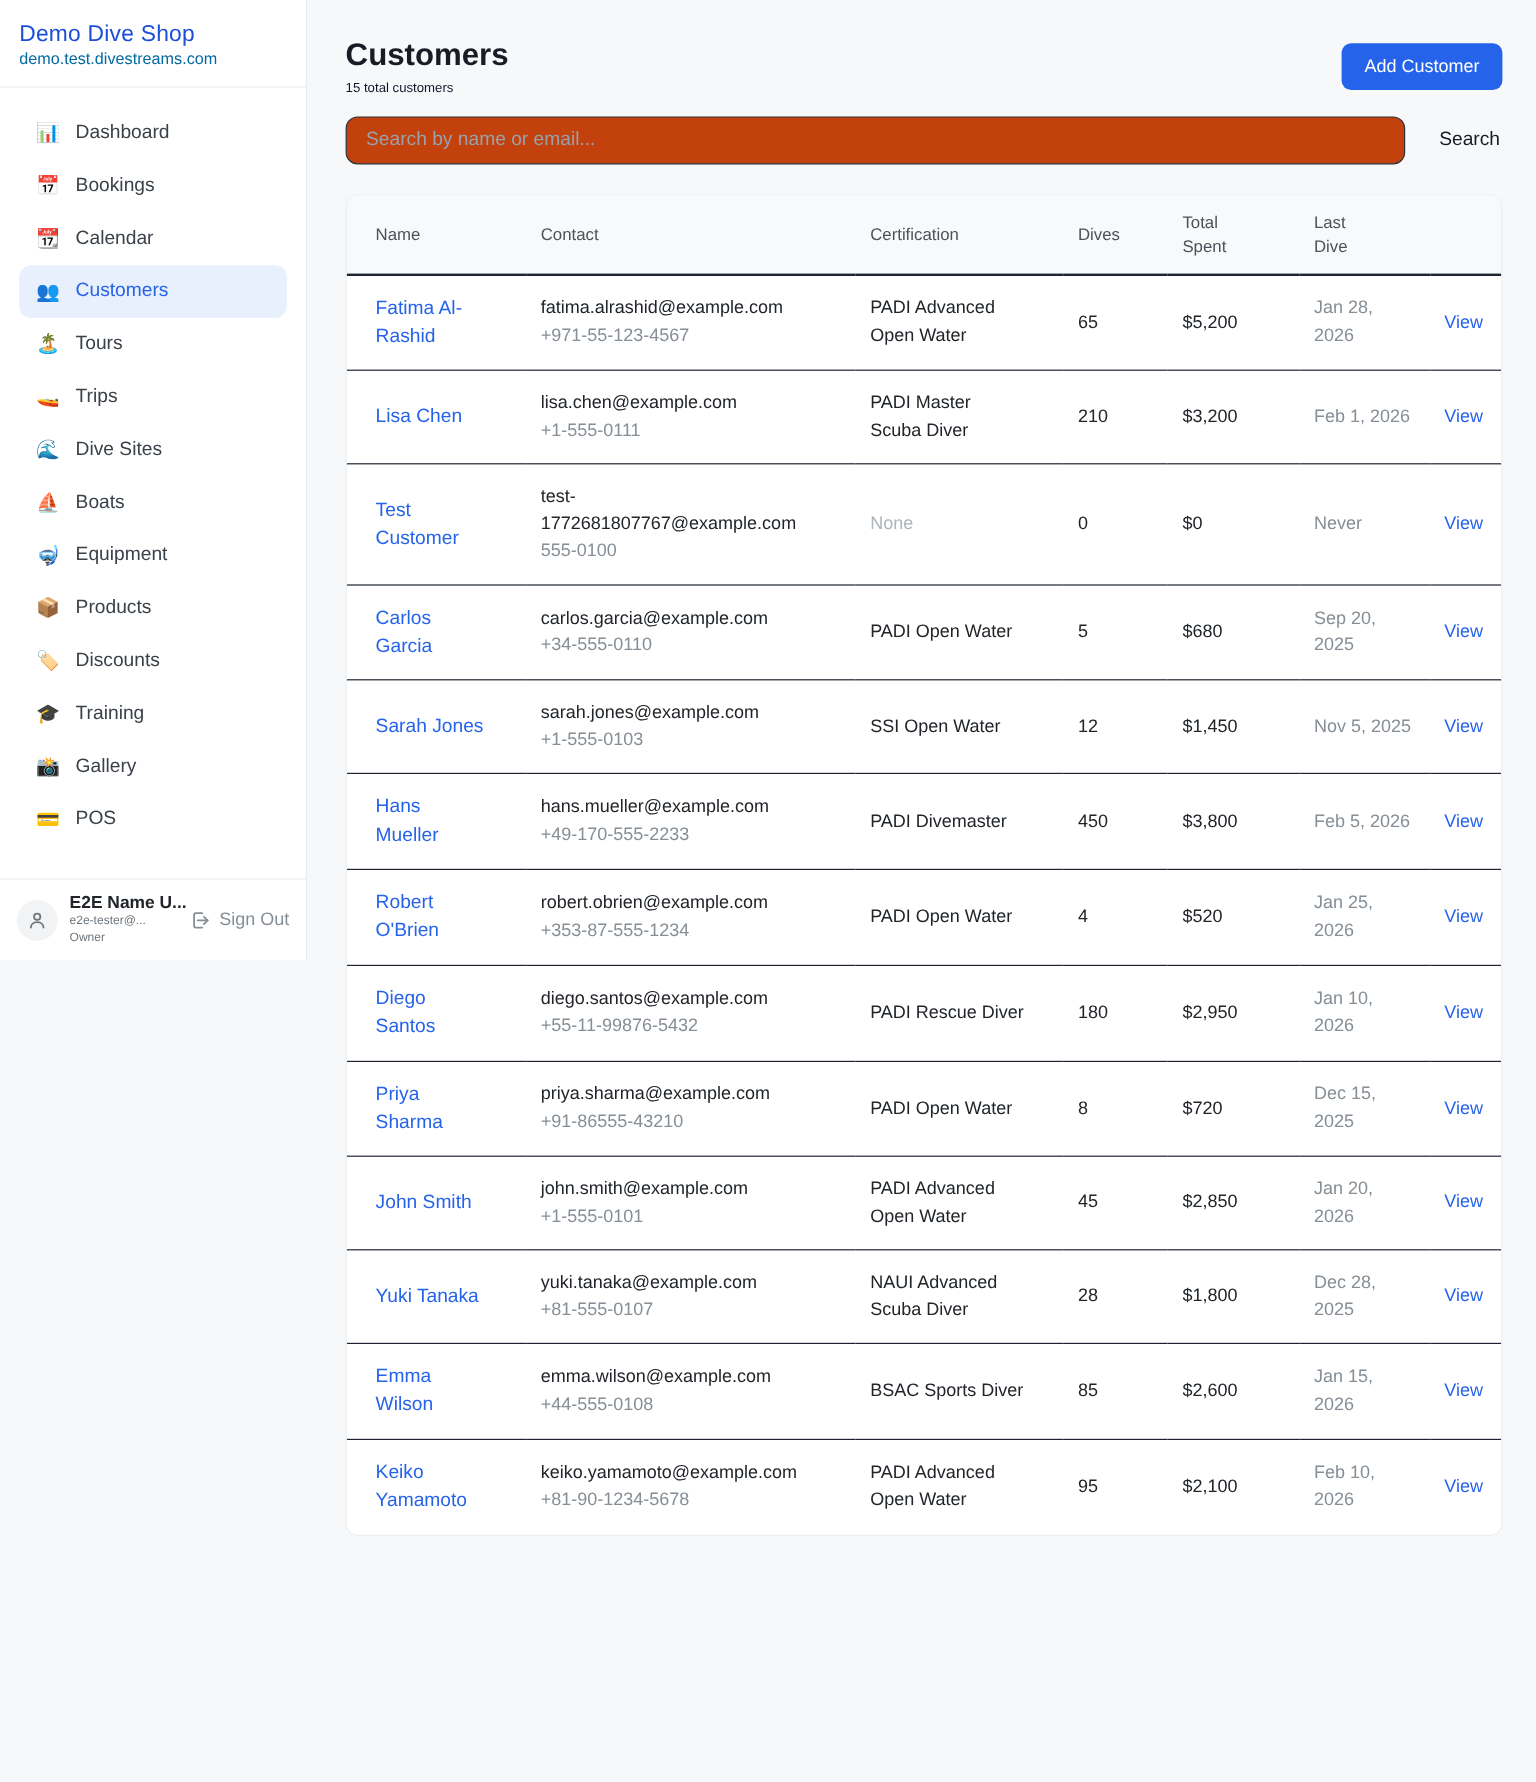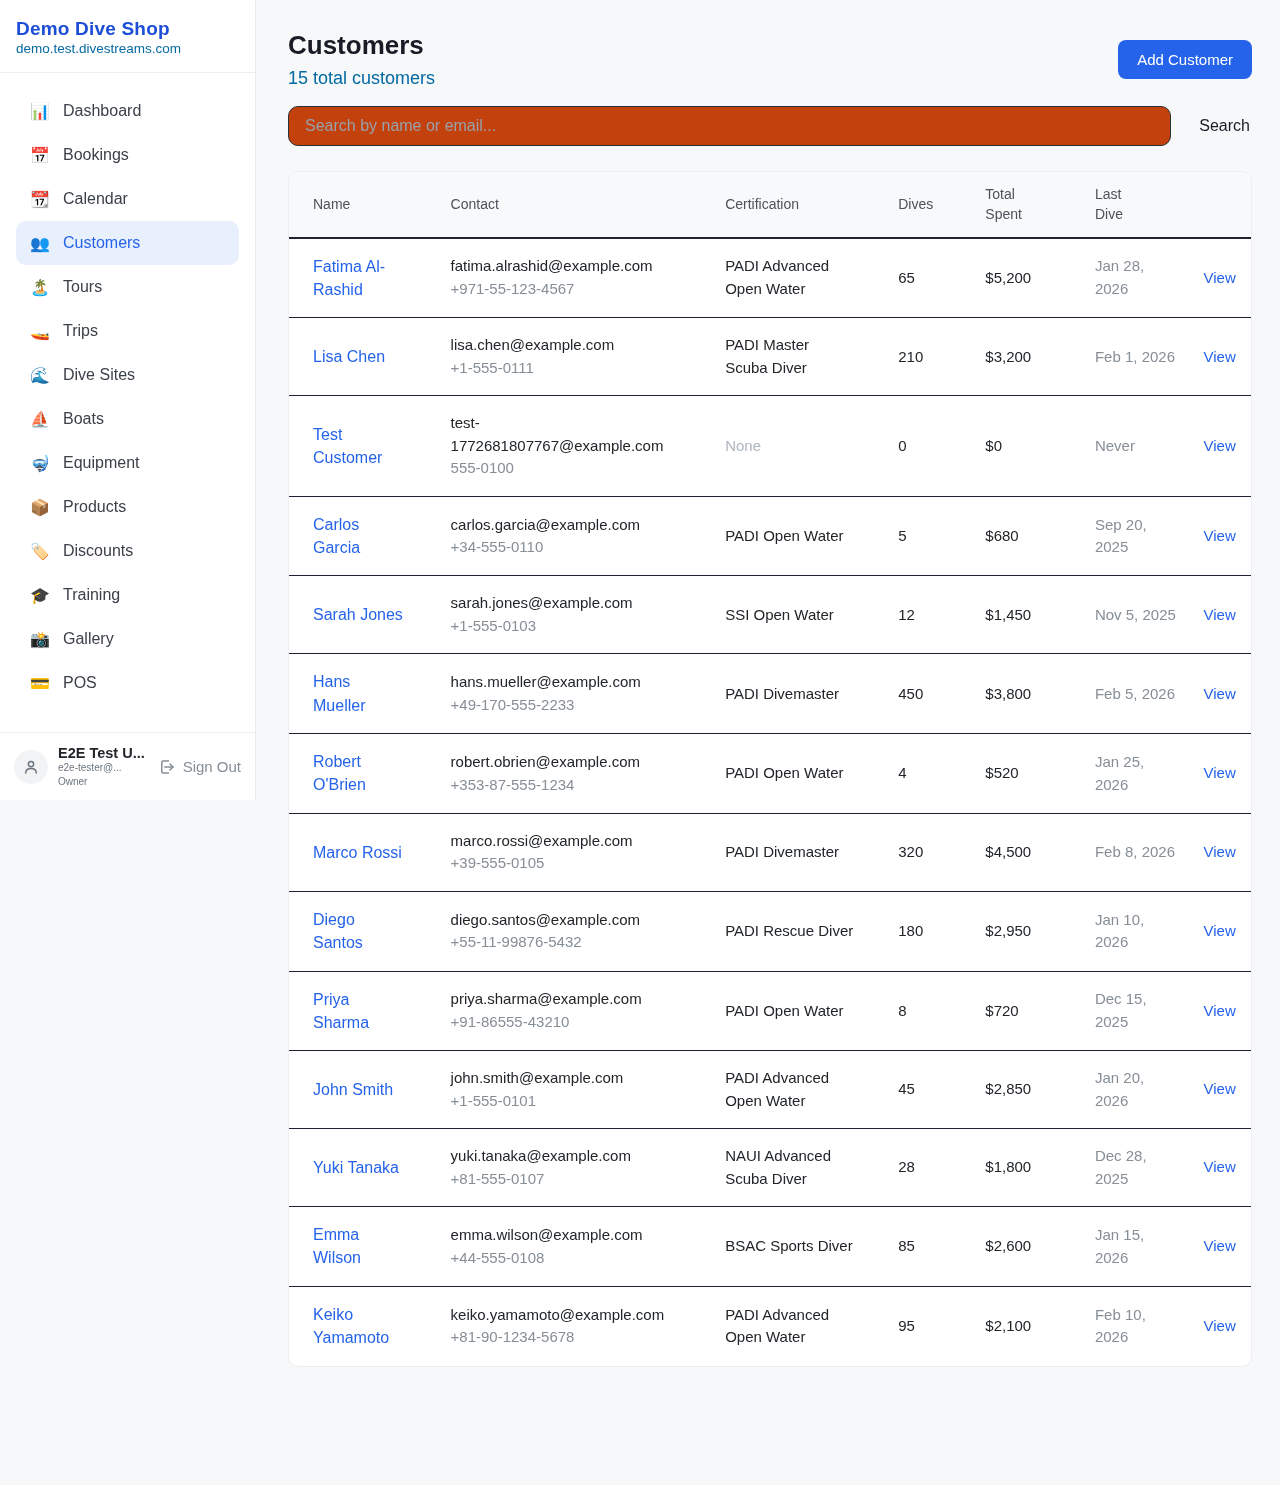--- a/index.html
+++ b/index.html
@@ -14,21 +14,21 @@
 
   
   .sidebar {
     position:absolute; left:0; top:0;
     width:256px; height:800px;
     background:#ffffff;
     border-right:1px solid #e9ecef;
     display:flex; flex-direction:column;
   }
   .sidebar-header { padding:18px 16px 16px 16px; border-bottom:1px solid #eceef1; }
-  .brand { font-size:19px; font-weight:bold; color:#1d4ed8; letter-spacing:.2px; }
+  .brand { font-size:19px; font-weight:normal; color:#1d4ed8; letter-spacing:.2px; }
   .domain { font-size:13.5px; color:#0369a1; margin-top:1px; }
   .nav { padding:16px 16px 0 16px; flex:1 1 auto; }
   .nav-item {
     display:flex; align-items:center; gap:13px;
     height:44px; padding:0 14px;
     border-radius:10px;
     font-size:16px; color:#3b4149;
     cursor:pointer;
   }
   .nav-item .nav-icon { font-size:16px; width:20px; text-align:center; }
@@ -52,21 +52,21 @@
     display:flex; align-items:center; gap:7px;
     color:#868e96; font-size:15px;
     background:none; border:none; cursor:pointer;
     font-family:inherit; white-space:nowrap;
   }
 
   
   .main { margin-left:256px; padding:30px 28px 0 32px; }
   .page-header { display:flex; align-items:center; justify-content:space-between; }
   .page-title { font-size:26px; font-weight:bold; color:#171c26; }
-  .page-subtitle { font-size:18px; color:#0369a1; margin-top:7px; }
+  .page-subtitle { font-size:11px; color:#0f172a; margin-top:7px; }
   .btn-primary {
     background:#2563eb; color:#ffffff;
     border:none; border-radius:8px;
     padding:11px 19px; font-size:15px; font-weight:500;
     font-family:inherit; cursor:pointer;
   }
 
   .search-row { display:flex; align-items:center; gap:26px; margin-top:17px; }
   .search-input {
     flex:1 1 auto; height:40px;
@@ -208,21 +208,21 @@
   </nav>
 
   <div class="sidebar-footer">
     <div class="avatar">
       <svg width="18" height="18" viewBox="0 0 24 24" fill="none" stroke="#6c757d" stroke-width="2" stroke-linecap="round" stroke-linejoin="round">
         <circle cx="12" cy="8" r="3.5"></circle>
         <path d="M5 20c0-3.9 3.1-6 7-6s7 2.1 7 6"></path>
       </svg>
     </div>
     <div class="user-info">
-      <div class="user-name">E2E Test U...</div>
+      <div class="user-name">E2E Name U...</div>
       <div class="user-email">e2e-tester@...</div>
       <div class="user-role">Owner</div>
     </div>
     <button class="signout">
       <svg width="18" height="18" viewBox="0 0 24 24" fill="none" stroke="#868e96" stroke-width="2" stroke-linecap="round" stroke-linejoin="round">
         <path d="M14 4H7a2 2 0 0 0-2 2v12a2 2 0 0 0 2 2h7"></path>
         <polyline points="16 8 20 12 16 16"></polyline>
         <line x1="20" y1="12" x2="9" y2="12"></line>
       </svg>
       <span>Sign Out</span>
@@ -353,32 +353,20 @@
         <div class="email">robert.obrien@example.com</div>
         <div class="phone">+353-87-555-1234</div>
       </td>
       <td class="td-cert"><span>PADI Open Water</span></td>
       <td>4</td>
       <td>$520</td>
       <td class="last-dive">Jan 25, 2026</td>
       <td class="td-action"><a class="view-link">View</a></td>
     </tr>
 
-    <tr>
-      <td class="td-name"><a class="name-link">Marco Rossi</a></td>
-      <td class="td-contact">
-        <div class="email">marco.rossi@example.com</div>
-        <div class="phone">+39-555-0105</div>
-      </td>
-      <td class="td-cert"><span>PADI Divemaster</span></td>
-      <td>320</td>
-      <td>$4,500</td>
-      <td class="last-dive">Feb 8, 2026</td>
-      <td class="td-action"><a class="view-link">View</a></td>
-    </tr>
 
     <tr>
       <td class="td-name"><a class="name-link">Diego Santos</a></td>
       <td class="td-contact">
         <div class="email">diego.santos@example.com</div>
         <div class="phone">+55-11-99876-5432</div>
       </td>
       <td class="td-cert"><span>PADI Rescue Diver</span></td>
       <td>180</td>
       <td>$2,950</td>

